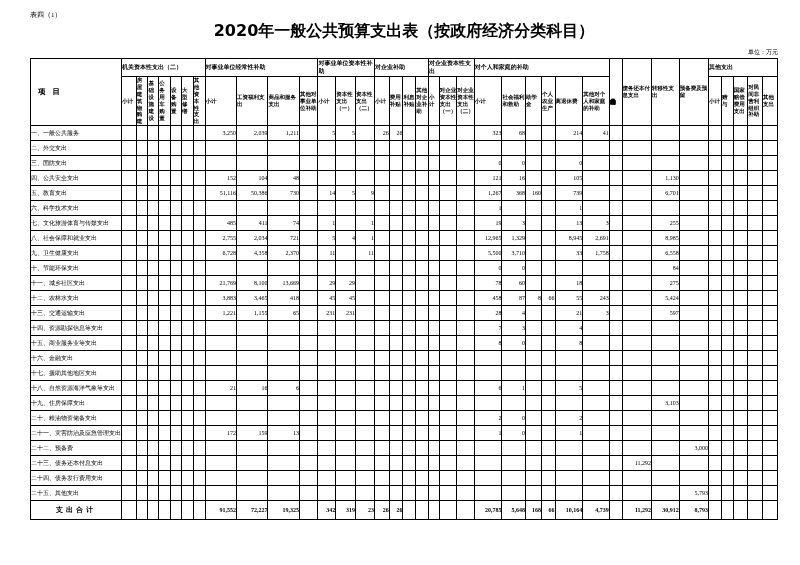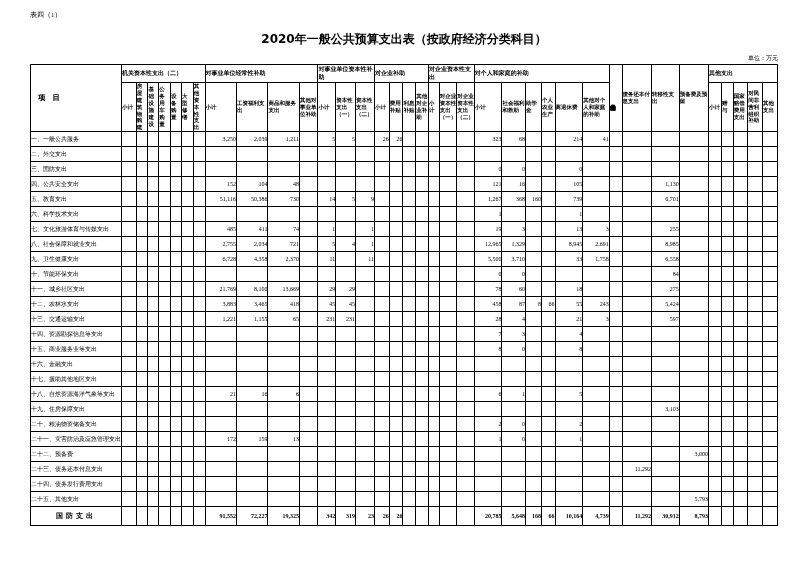--- a/index.html
+++ b/index.html
@@ -5,21 +5,21 @@
   * { box-sizing: border-box; }
   html,body { margin:0; padding:0; }
   body {
     width:800px; height:565px; background:#ffffff; color:#000;
     font-family:"Liberation Serif","DejaVu Serif",serif;
     overflow:hidden;
   }
   .page { padding:10px 22px 4px 30px; }
   .sheet-label { font-size:7px; }
   .page-title {
-    text-align:center; font-size:12px; font-weight:bold; margin-top:11px;
+    text-align:center; font-size:16px; font-weight:bold; margin-top:1px;
     font-family:"DejaVu Sans","Liberation Sans",sans-serif;
   }
   .unit-label { text-align:right; font-size:6px; width:748px; margin:6px 0 1px 0; }
   table.budget {
     border-collapse:collapse; table-layout:fixed;
     font-family:"Liberation Serif","DejaVu Serif",serif;
   }
   table.budget th, table.budget td {
     border:1px solid #000; padding:0; overflow:hidden; vertical-align:middle;
   }
@@ -1109,21 +1109,21 @@
           <td class="val"></td>
           <td class="val"></td>
           <td class="val">5,793</td>
           <td class="val"></td>
           <td class="val"></td>
           <td class="val"></td>
           <td class="val"></td>
           <td class="val"></td>
         </tr>
         <tr class="total-row">
-          <td class="rowlabel">国防支出</td>
+          <td class="rowlabel">支出合计</td>
           <td class="val"></td>
           <td class="val"></td>
           <td class="val"></td>
           <td class="val"></td>
           <td class="val"></td>
           <td class="val"></td>
           <td class="val"></td>
           <td class="val">91,552</td>
           <td class="val">72,227</td>
           <td class="val">19,325</td>

